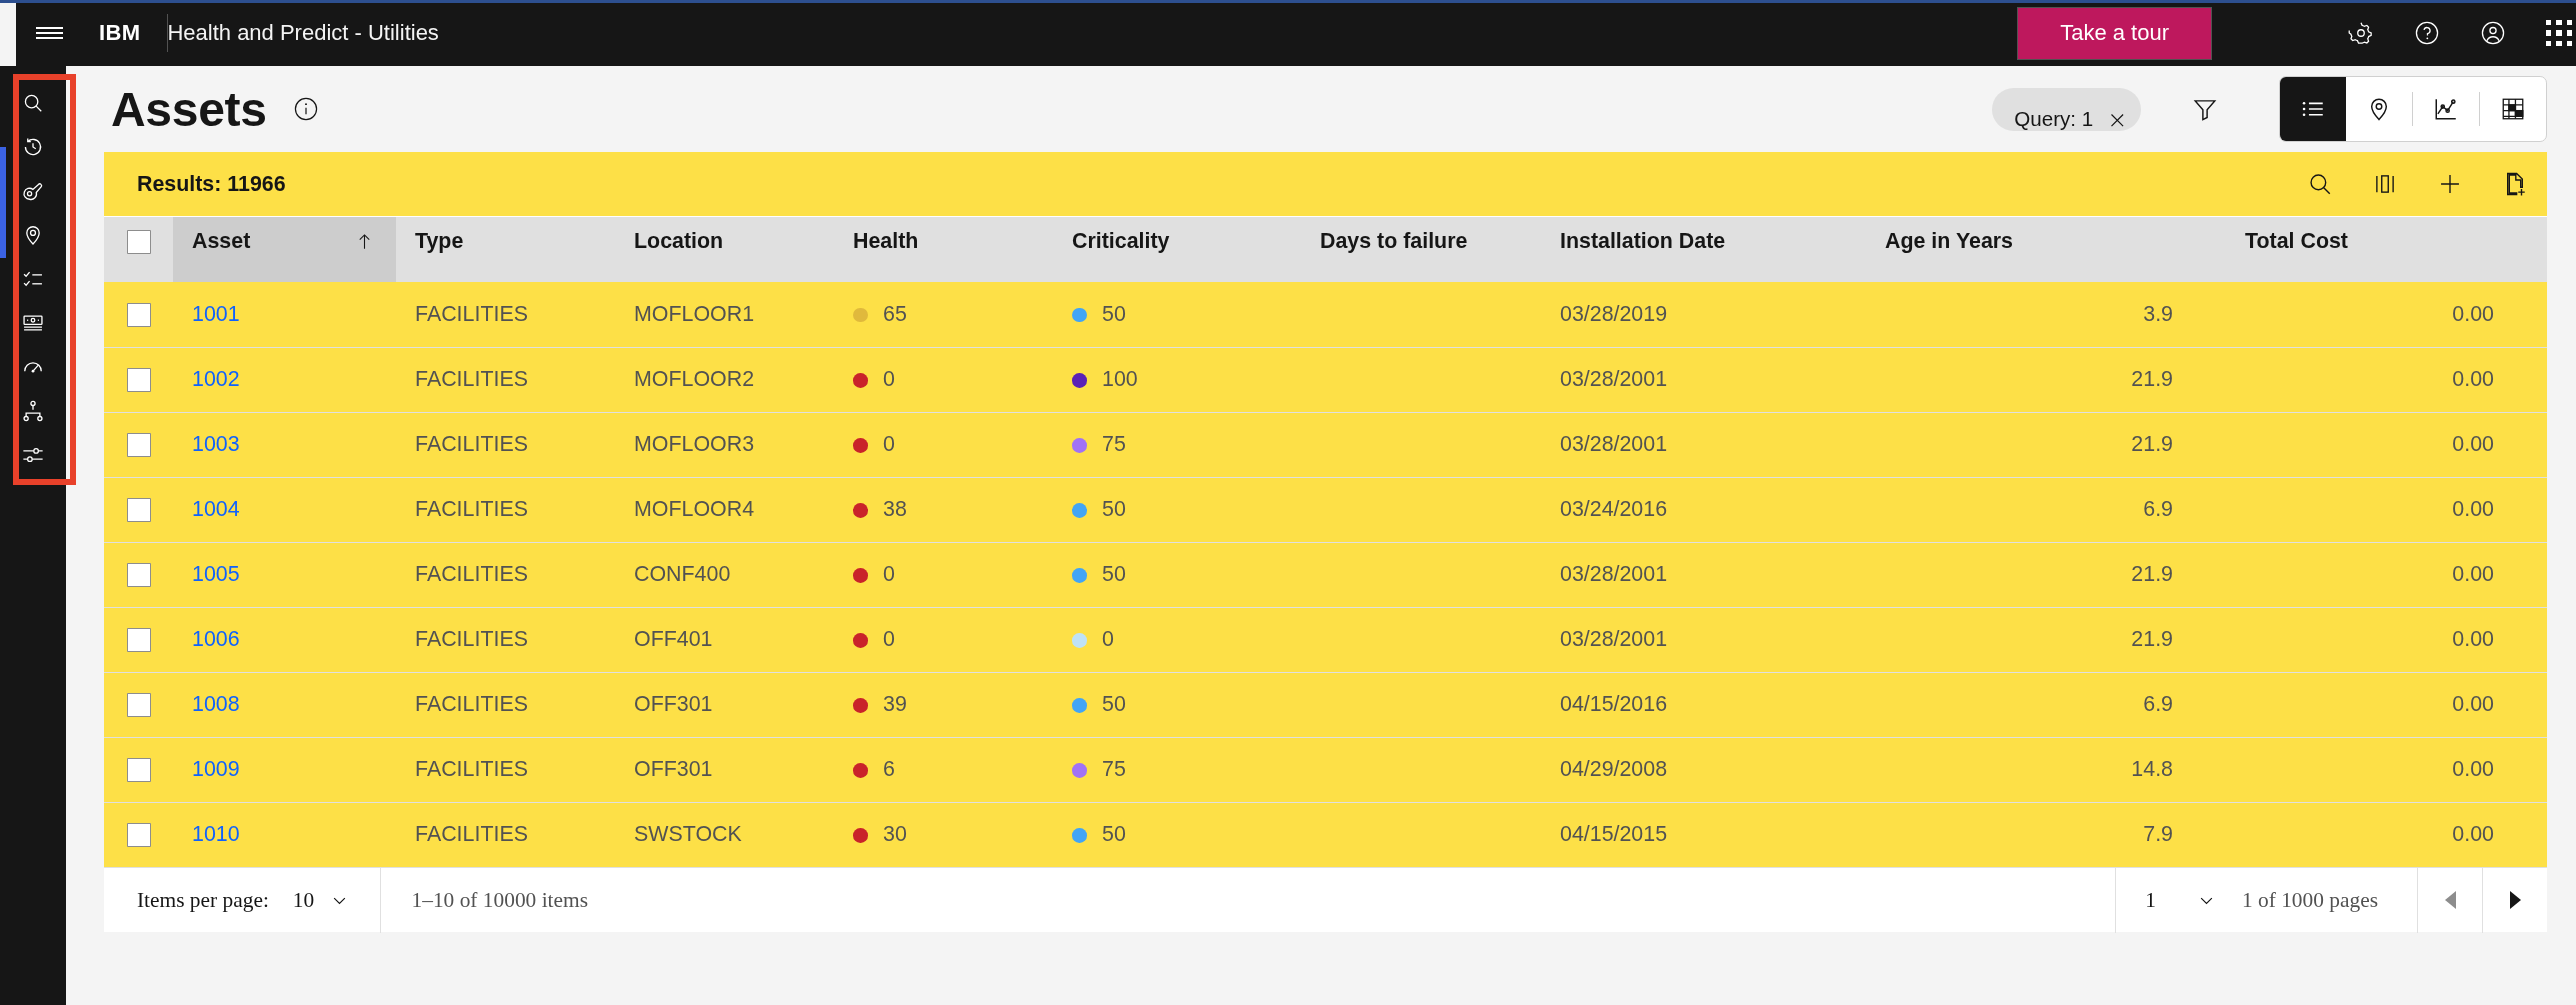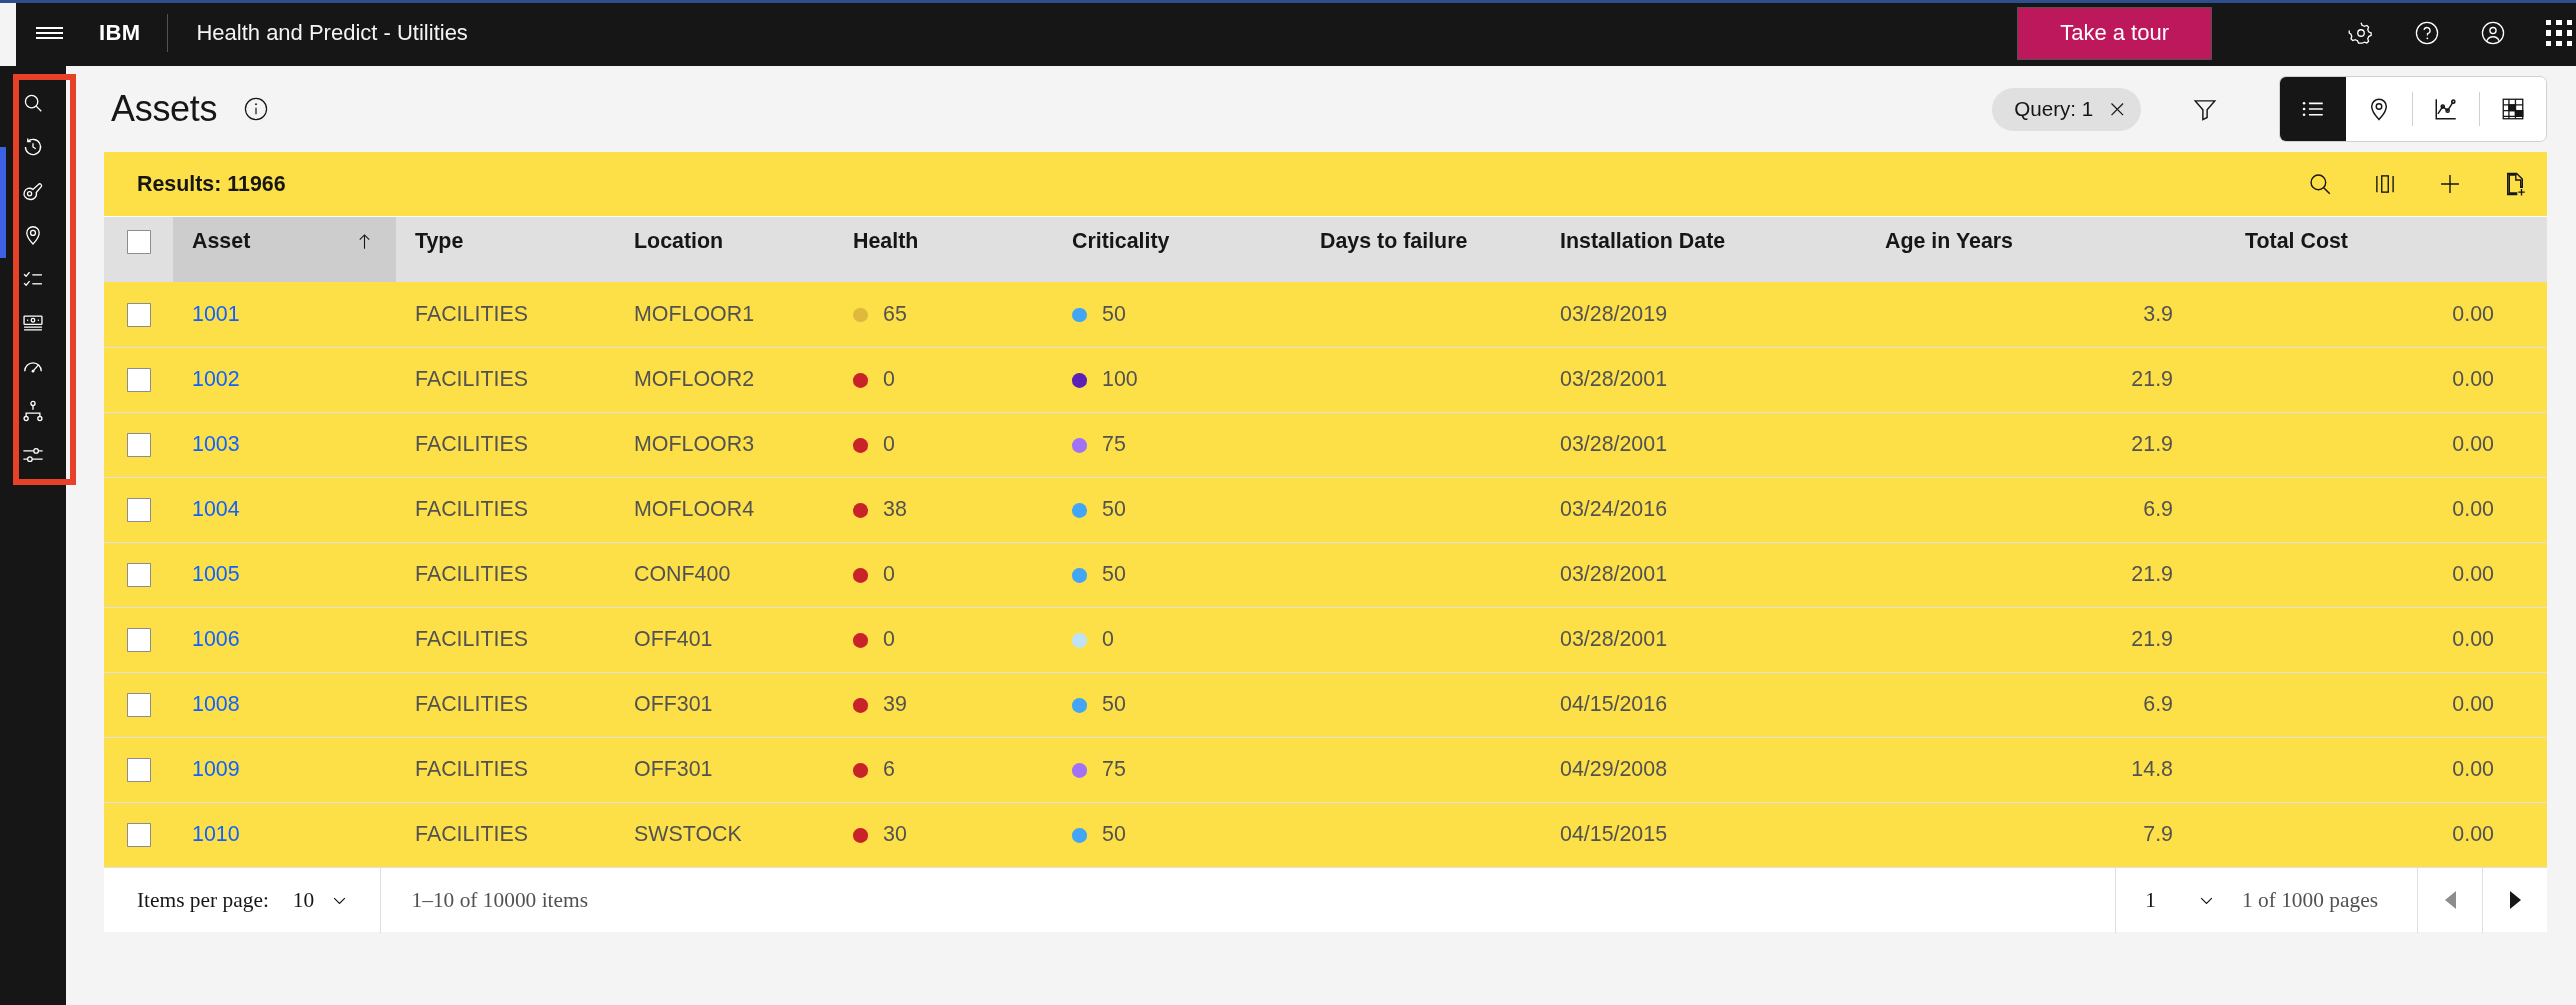--- a/index.html
+++ b/index.html
@@ -28,21 +28,21 @@
   }
   .brand-ibm {
     color: #ffffff; font-size: 22px; font-weight: 600;
     letter-spacing: 0.4px; padding: 0 26px 0 17px;
   }
   .brand-div {
     width: 0.9px; height: 38px; background: #525252;
   }
   .brand-app {
     color: #f4f4f4; font-size: 22px; font-weight: 400;
-    padding-left: 29px; white-space: nowrap;
+    white-space: nowrap;
   }
   .topbar-right {
     margin-left: auto; display: flex; align-items: center; height: 66px;
   }
   .tour-btn {
     background: #be185d; border: 0.9px solid #525252;
     color: #ffffff; font-size: 22px;
     font-family: "Liberation Sans", sans-serif;
     height: 53px; padding: 0 42px; margin-right: 116px;
     cursor: pointer; white-space: nowrap;
@@ -96,42 +96,42 @@
     width: 2510px; height: 939px;
     background: #f4f4f4;
   }
 
   
   .page-head {
     height: 86px; display: flex; align-items: center;
     padding-left: 45px; padding-right: 29px;
   }
   .page-title {
-    font-size: 36px; font-weight: 400; color: #161616;
+    font-size: 48px; font-weight: 700; color: #161616;
     letter-spacing: -0.3px;
   }
   .info-icon { margin-left: 26px; display: flex; cursor: pointer; }
   .view-select {
     margin-left: 70px; width: 540px; height: 62px;
     background: #ffffff; border: none; border-bottom: 0.9px solid #8d8d8d;
     display: flex; align-items: center; padding: 0 22px;
     cursor: pointer;
   }
   .view-select-label {
     font-size: 21.4px; color: #161616; margin-left: 17px;
     white-space: nowrap;
   }
   .view-select-chev { margin-left: auto; display: flex; }
 
   .page-head-right {
     margin-left: auto; display: flex; align-items: center;
   }
   .query-tag {
     background: #e0e0e0; border-radius: 24px;
-    height: 43px; display: flex; align-items: center;
+    height: 43px; display: flex; align-items: flex-end;
     padding: 0 13.7px 0 22px; cursor: pointer;
   }
   .query-tag-label { font-size: 20.6px; color: #161616; white-space: nowrap; }
   .query-tag-x { margin-left: 13.7px; display: flex; cursor: pointer; }
   .filter-btn {
     width: 66px; height: 66px; margin-left: 31px;
     display: flex; align-items: center; justify-content: center;
     cursor: pointer;
   }
   .view-toggle {

